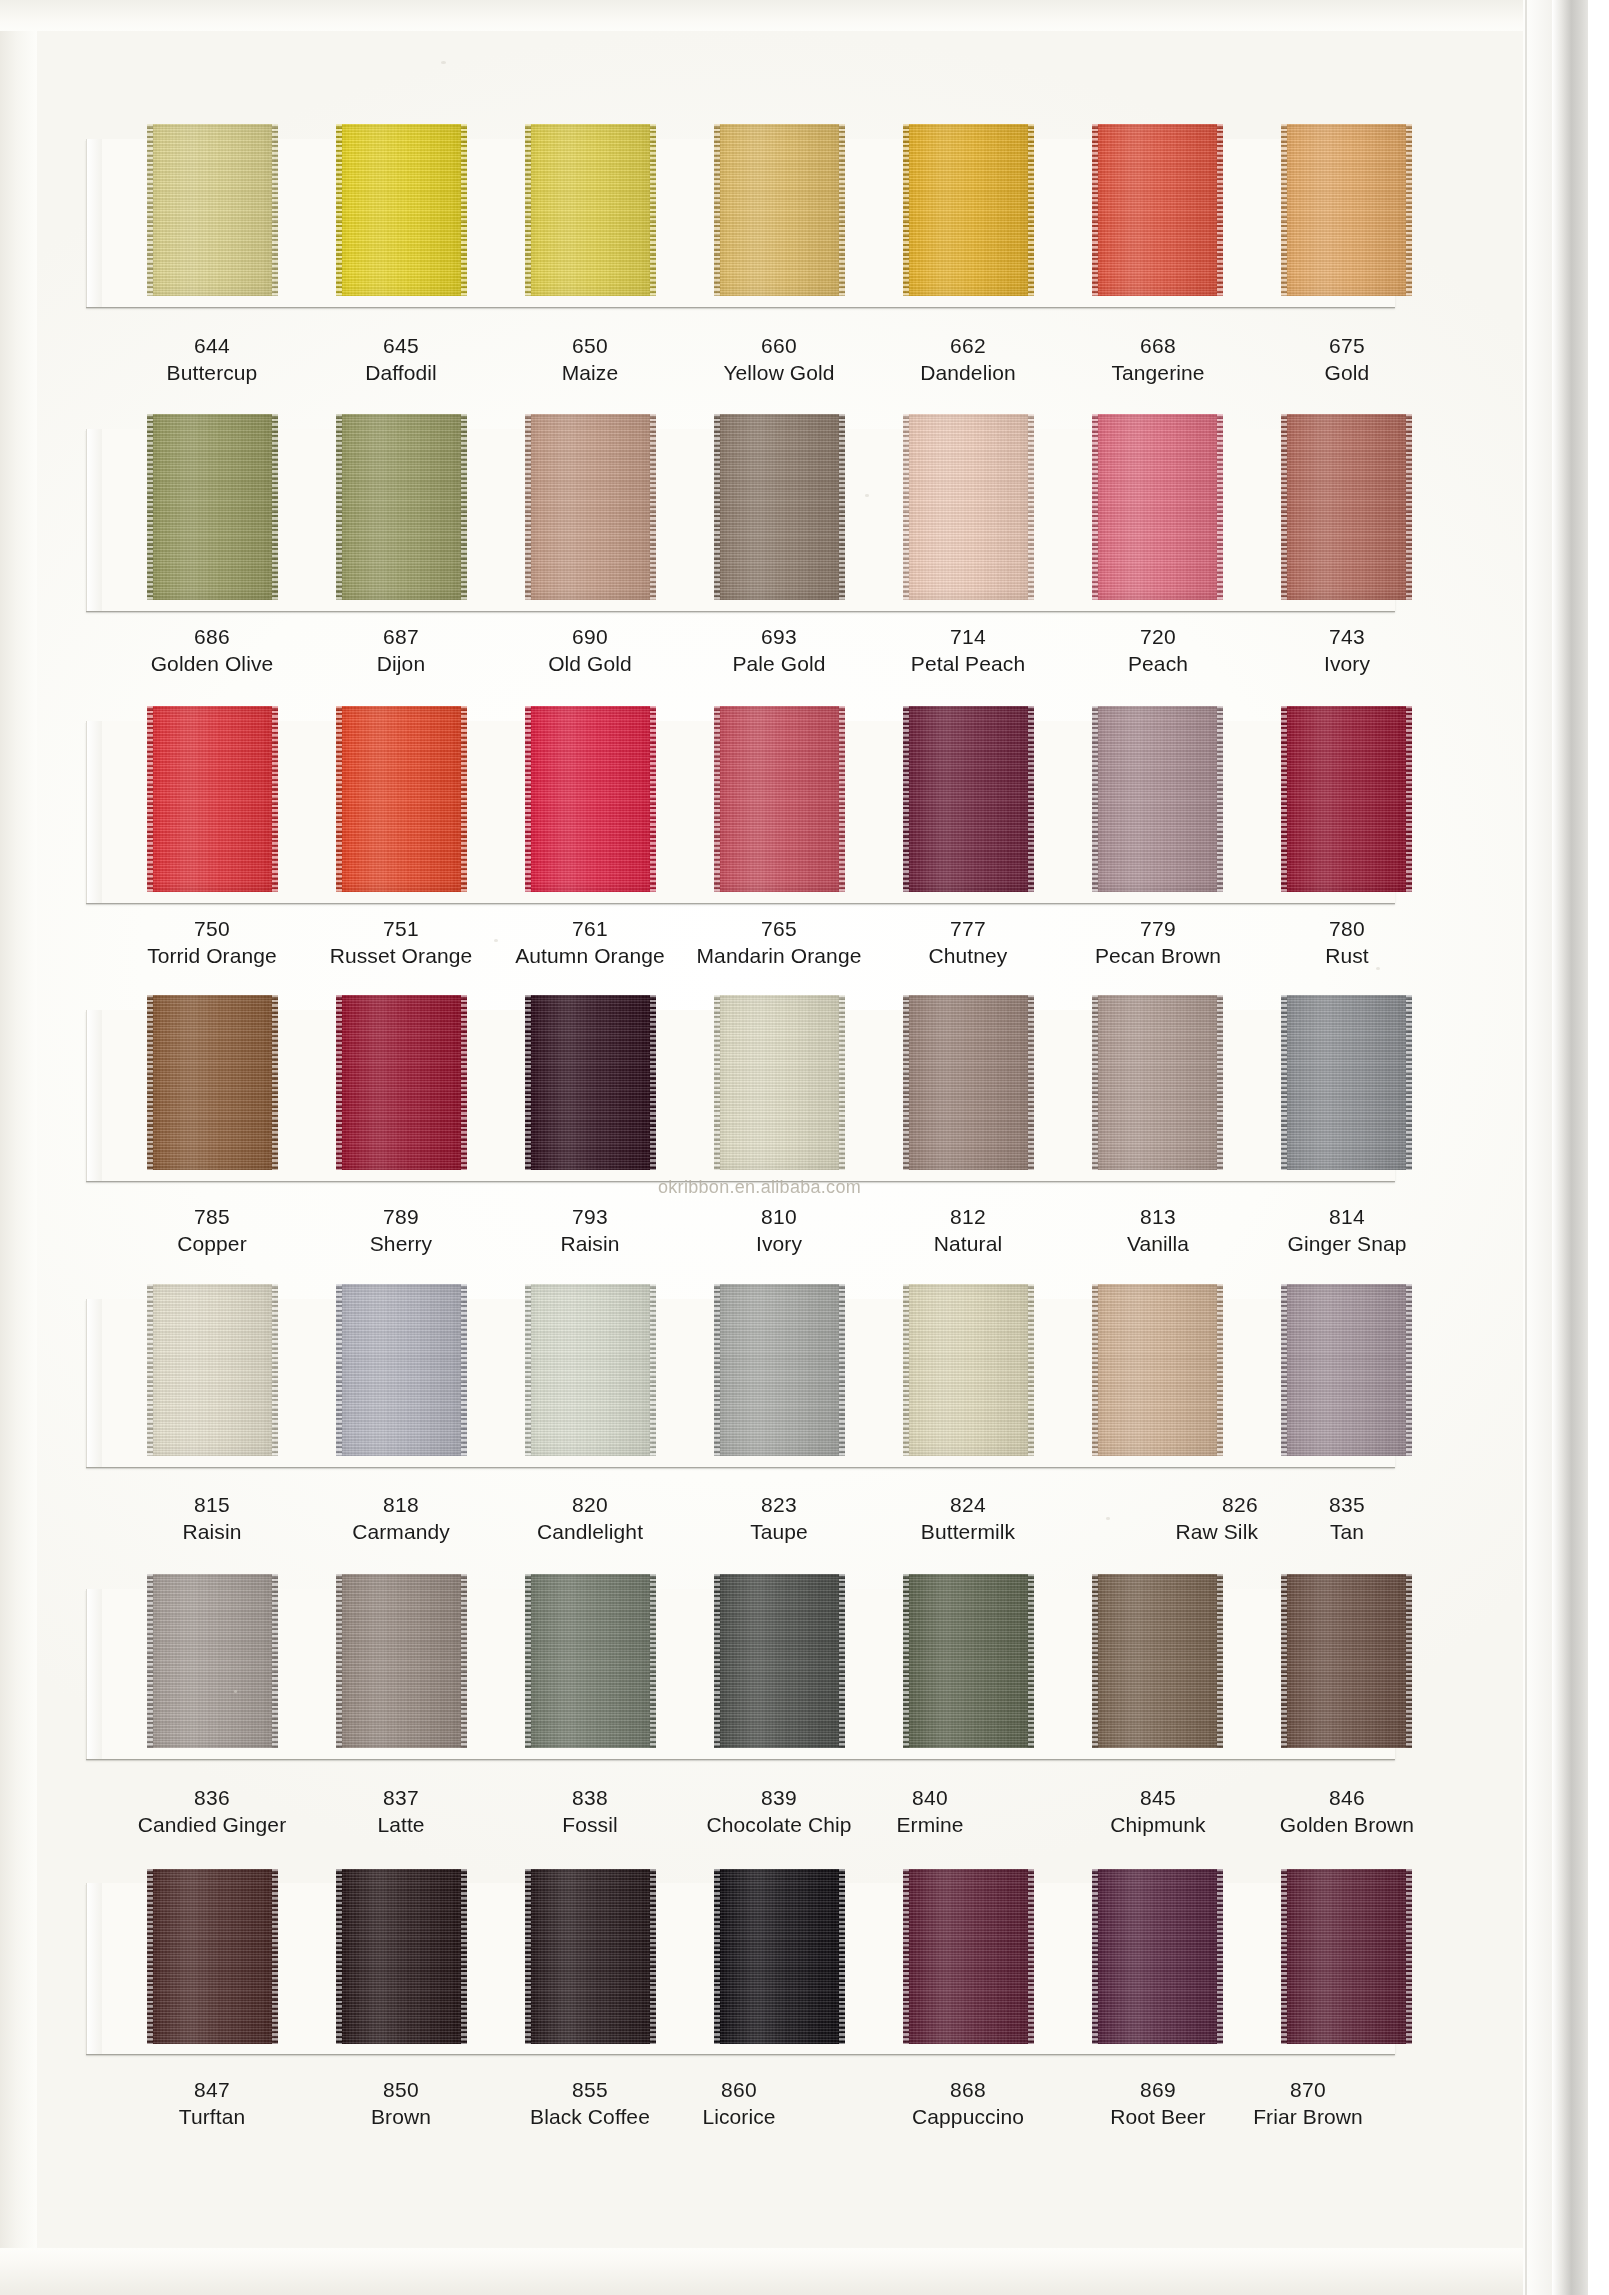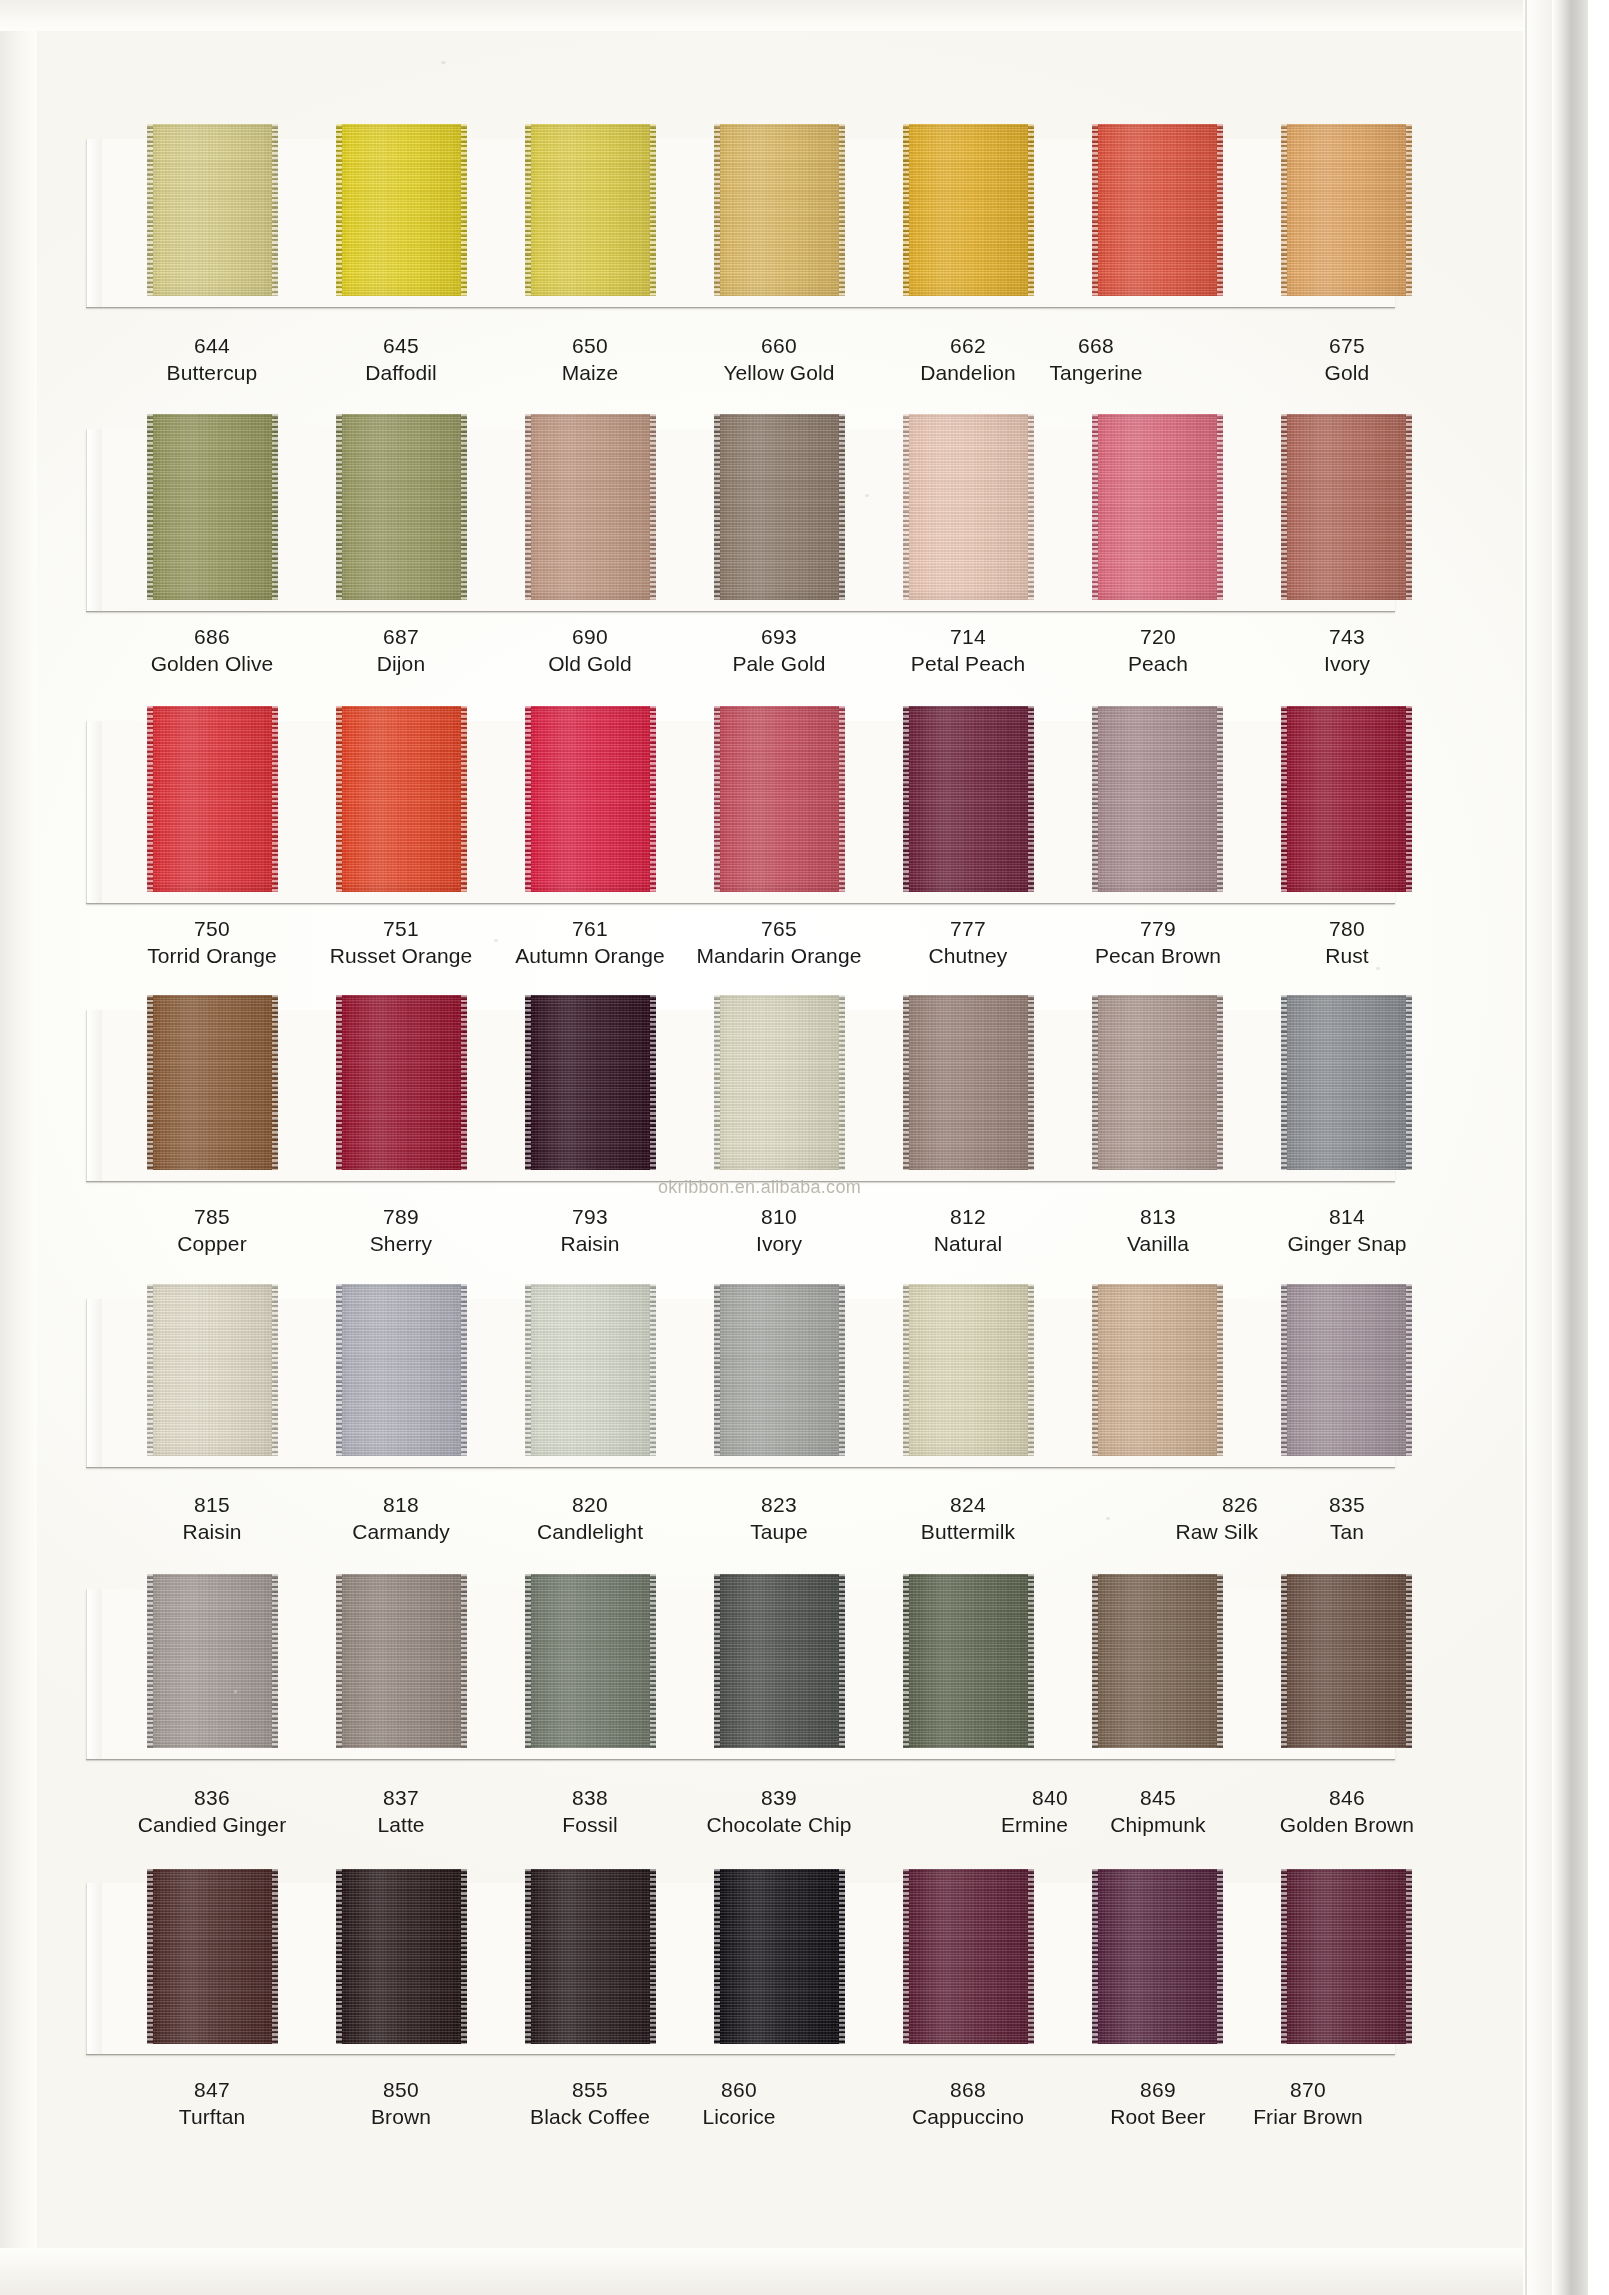--- a/index.html
+++ b/index.html
@@ -229,21 +229,21 @@
         </div>
         <div class="label" style="left: 868px; top: 332px;">
           <div class="code">662</div>
           <div class="name">Dandelion</div>
         </div>
         <div class="swatch" title="668 Tangerine" style="left: 1092px; top: 124px; height: 172px; background-color: rgb(226, 80, 58);">
           <div class="sel sel-l"></div>
           <div class="sheen"></div>
           <div class="sel sel-r"></div>
         </div>
-        <div class="label" style="left: 996px; top: 332px;">
+        <div class="label" style="left: 1058px; top: 332px;">
           <div class="code">668</div>
           <div class="name">Tangerine</div>
         </div>
         <div class="swatch" title="675 Gold" style="left: 1281px; top: 124px; height: 172px; background-color: rgb(230, 168, 98);">
           <div class="sel sel-l"></div>
           <div class="sheen"></div>
           <div class="sel sel-r"></div>
         </div>
         <div class="label" style="left: 1247px; top: 332px;">
           <div class="code">675</div>
@@ -555,21 +555,21 @@
         </div>
         <div class="label" style="left: 679px; top: 1784px;">
           <div class="code">839</div>
           <div class="name">Chocolate Chip</div>
         </div>
         <div class="swatch" title="840 Ermine" style="left: 903px; top: 1574px; height: 174px; background-color: rgb(95, 102, 80);">
           <div class="sel sel-l"></div>
           <div class="sheen"></div>
           <div class="sel sel-r"></div>
         </div>
-        <div class="label" style="left: 868px; top: 1784px; text-align: right;">
+        <div class="label" style="left: 830px; top: 1784px;">
           <div class="code">840</div>
           <div class="name">Ermine</div>
         </div>
         <div class="swatch" title="845 Chipmunk" style="left: 1092px; top: 1574px; height: 174px; background-color: rgb(122, 100, 80);">
           <div class="sel sel-l"></div>
           <div class="sheen"></div>
           <div class="sel sel-r"></div>
         </div>
         <div class="label" style="left: 1058px; top: 1784px;">
           <div class="code">845</div>

